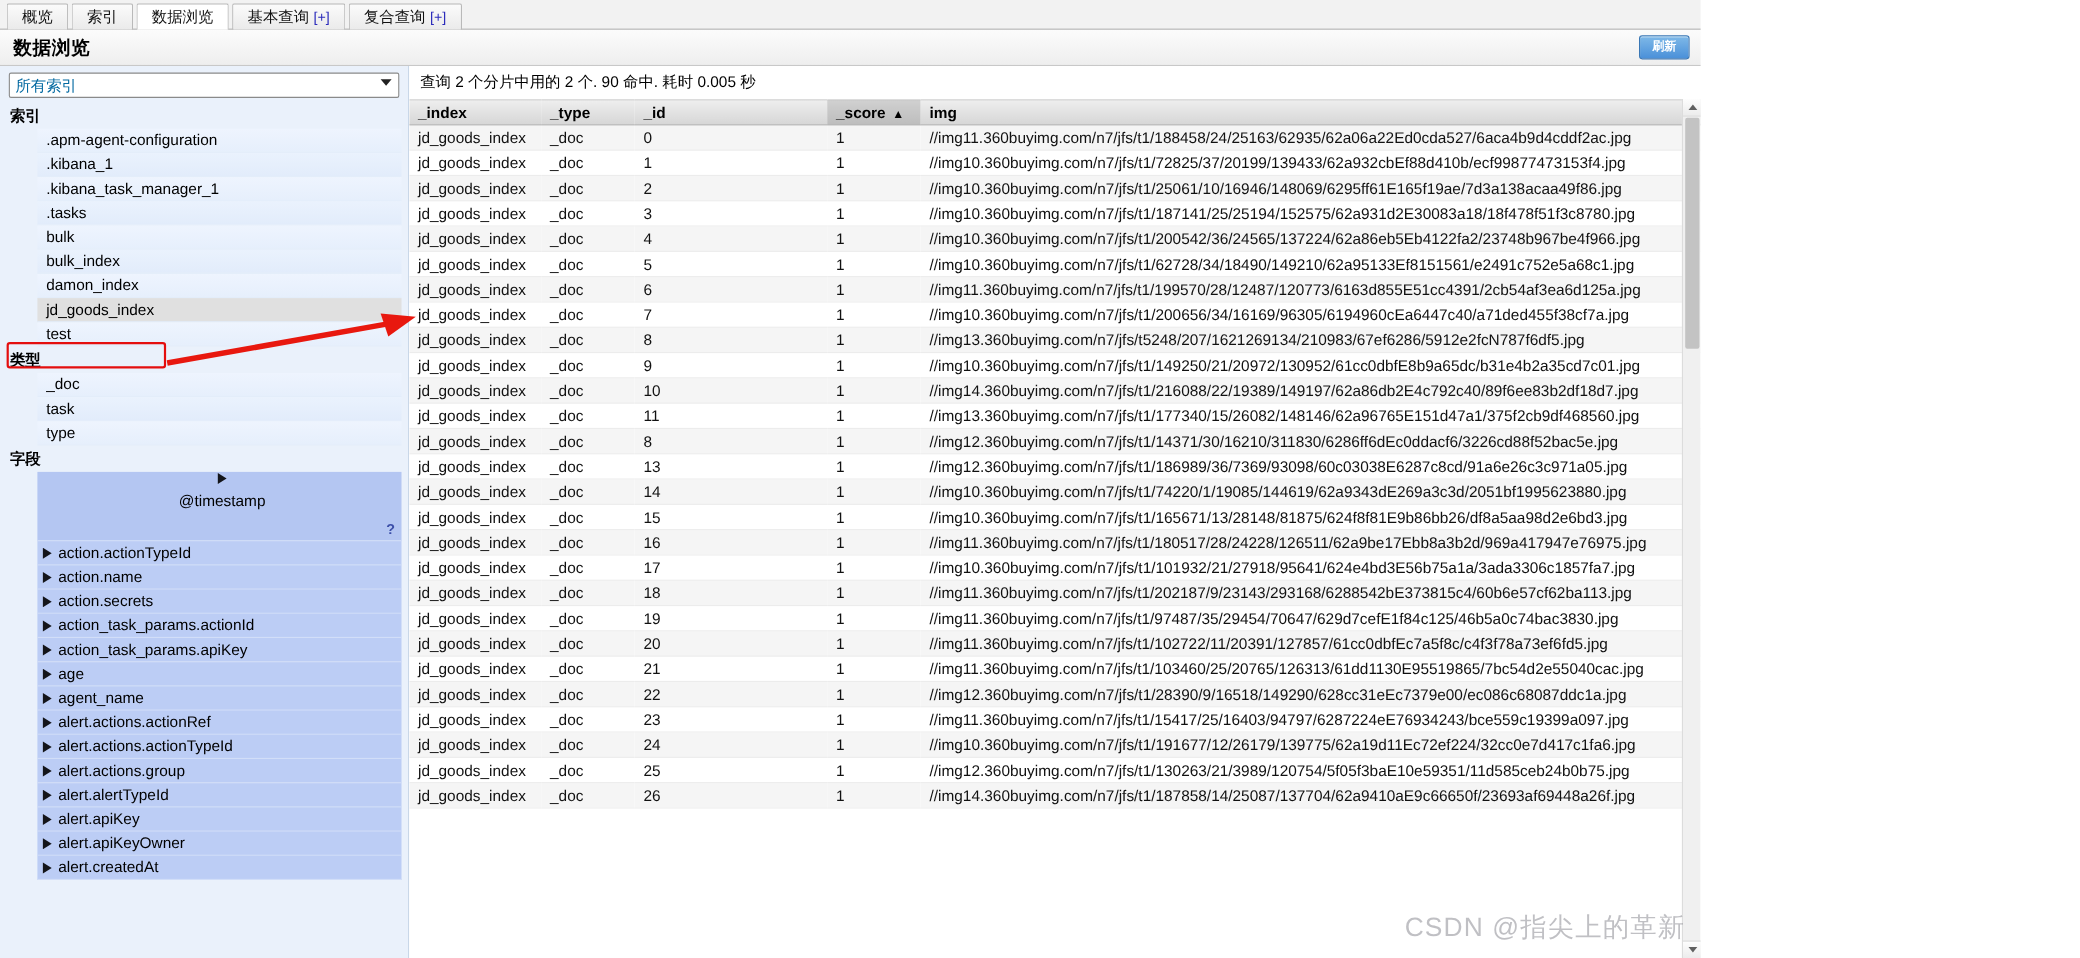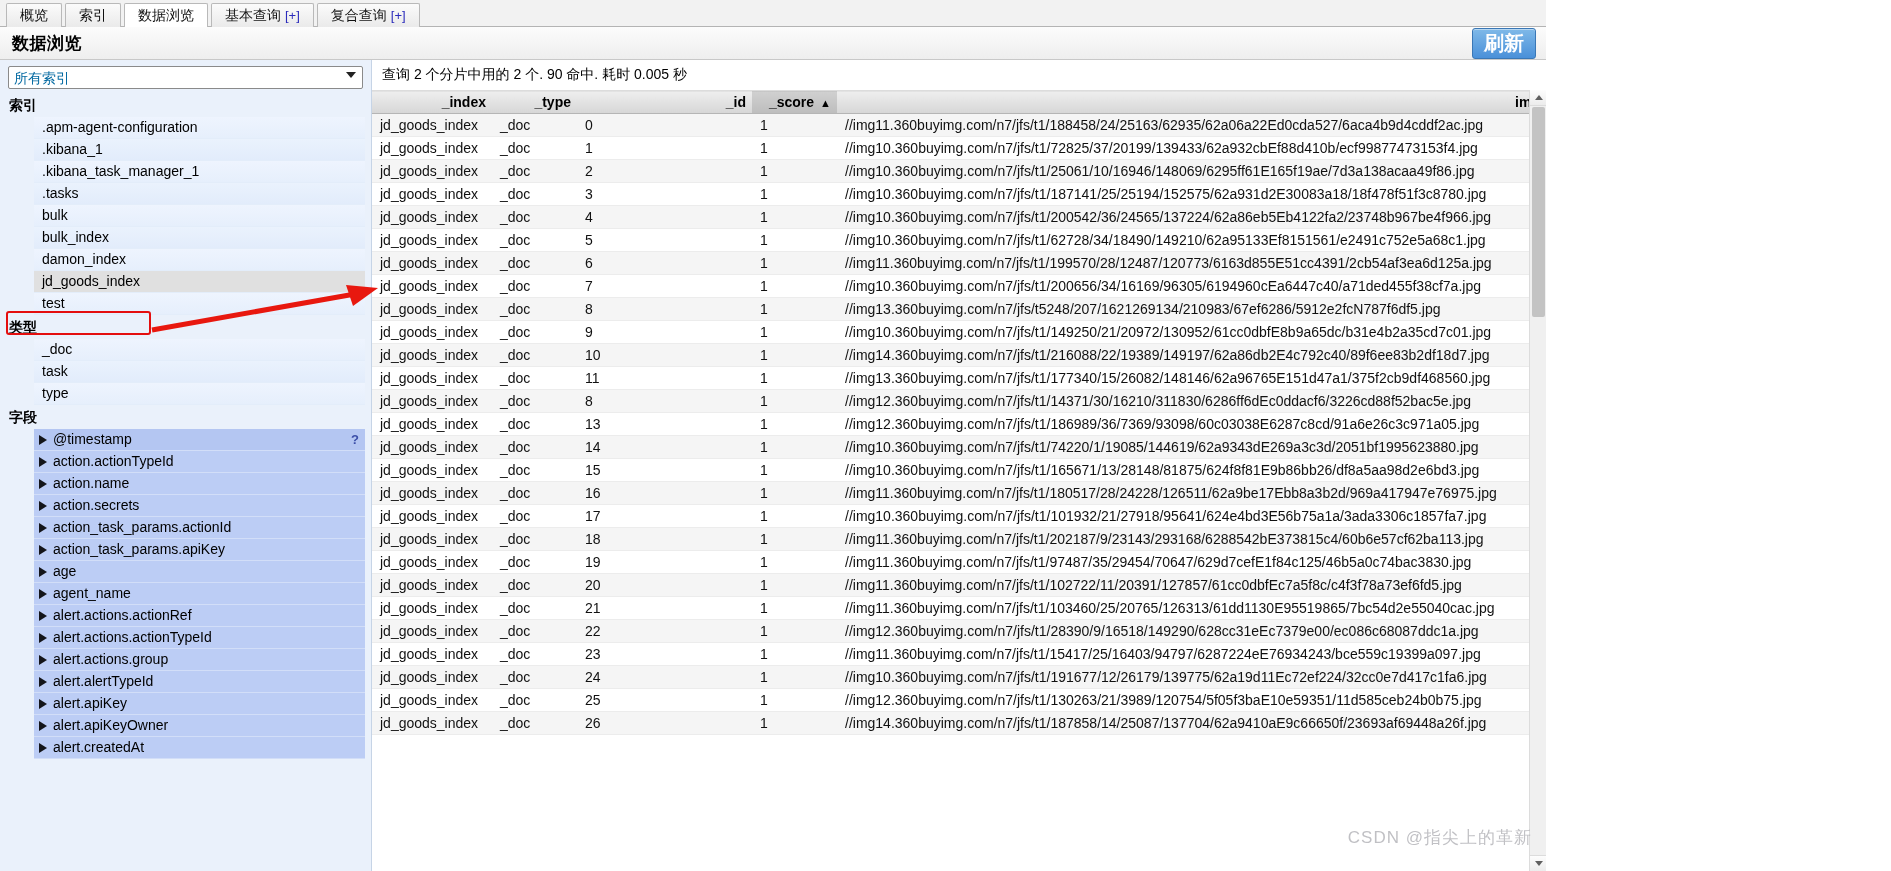--- a/index.html
+++ b/index.html
@@ -64,21 +64,21 @@
   .pagehead h1 {
     margin: 0;
     font-size: 17px;
     font-weight: bold;
     letter-spacing: .5px;
   }
   .refresh-btn {
     background: linear-gradient(to bottom,#7fb9e8,#4a90d9);
     border: 1px solid #3a77b5;
     color: #fff;
-    font-size: 20px;
+    font-size: 11px;
     font-weight: bold;
     border-radius: 3px;
     padding: 3px 11px 4px;
     cursor: pointer;
     line-height: 1.1;
     box-shadow: inset 0 1px 0 rgba(255,255,255,.45);
   }
 
   
   .body {
@@ -138,21 +138,21 @@
   .list.indices .item:nth-child(odd) { background: linear-gradient(to bottom,#eef4fe,#e6effc); }
   .list.types .item { background: linear-gradient(to bottom,#eaf2fd,#e2ecfb); }
   .list.types .item:nth-child(odd) { background: linear-gradient(to bottom,#eef4fe,#e6effc); }
   .list .item.selected { background: #e0e0e0 !important; }
   .list.fields .item {
     background: #bccdf5;
     border-bottom: 1px solid #d2def8;
     padding-left: 5px;
     display: flex; align-items: center; gap: 6px;
   }
-  .list.fields .item.highlight { background: #b4c6f2; }
+  .list.fields .item.highlight { background: #b4c6f2; flex-direction: column; }
   .tri {
     width: 0; height: 0; display: inline-block;
     border-top: 5px solid transparent;
     border-bottom: 5px solid transparent;
     border-left: 8px solid #14151a;
     flex: 0 0 auto;
   }
   .field-help {
     margin-left: auto; margin-right: 6px;
     color: #3b4ea8; font-size: 13px; font-weight: bold;
@@ -196,21 +196,21 @@
   table.results {
     border-collapse: collapse;
     width: 100%;
     font-size: 14px;
     table-layout: fixed;
   }
   table.results thead th {
     background: linear-gradient(to bottom,#eeeeee,#d6d6d6);
     border-bottom: 1px solid #b5b5b5;
     border-top: 1px solid #dcdcdc;
-    text-align: right;
+    text-align: left;
     font-weight: bold;
     padding: 3px 6px 3px 8px;
     height: 22px;
     white-space: nowrap;
     cursor: pointer;
     color: #000;
   }
   table.results thead th.sorted {
     background: linear-gradient(to bottom,#d0d0d0,#bdbdbd);
   }
@@ -260,22 +260,22 @@
     top: 17px; left: 2px;
     width: 13px; height: 210px;
     background: #c3c3c3;
     border-radius: 2px;
     cursor: pointer;
   }
 
   
   .watermark {
     position: absolute;
-    right: 14px; bottom: 22px;
-    font-size: 17px;
+    right: 14px; bottom: 12px;
+    font-size: 24px;
     color: rgba(115,115,125,.45);
     pointer-events: none;
     white-space: nowrap;
     z-index: 30;
     letter-spacing: 1px;
   }
 </style>
 </head>
 <body>
 

